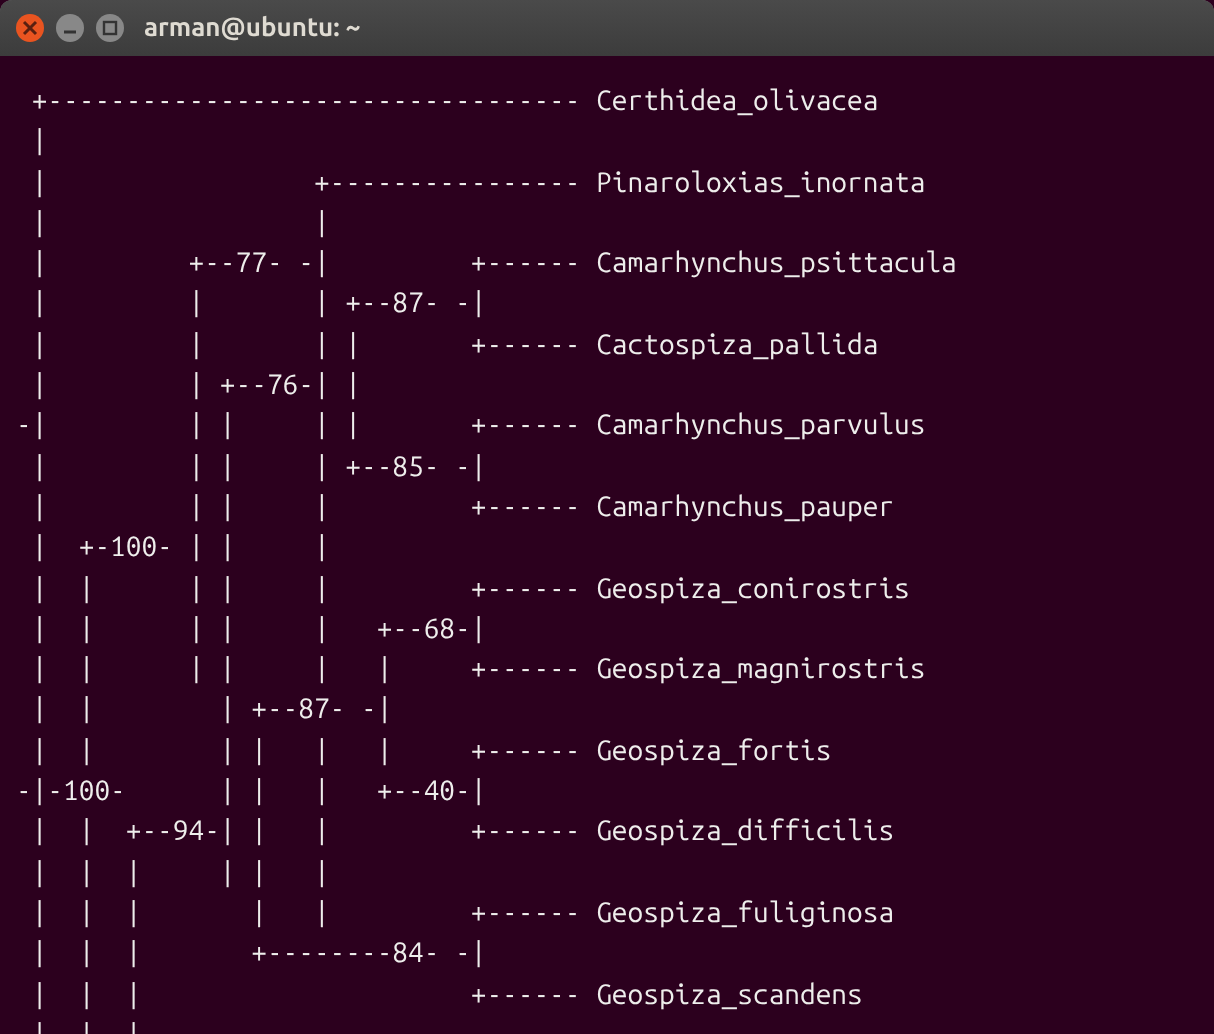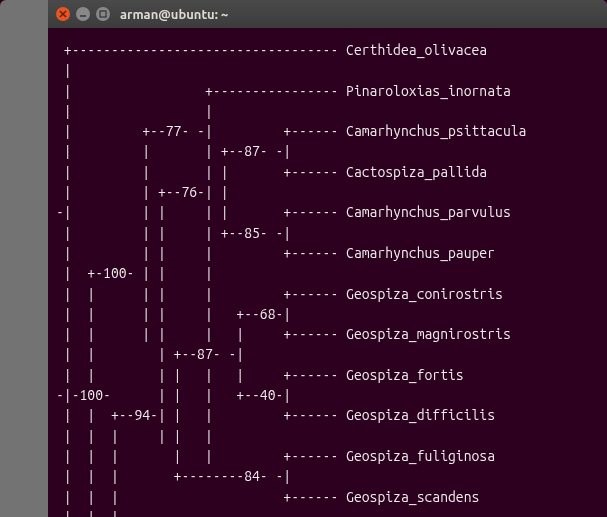--- a/index.html
+++ b/index.html
@@ -13,21 +13,20 @@
       width: 607px;
       height: 517px;
       overflow: hidden;
     }
     .window {
       width: 100%;
       height: 100%;
       background: #737373;
       border-radius: 6px 6px 0 0;
       overflow: hidden;
-      padding-left: 48px;
     }
     .titlebar {
       height: 28px;
       background: linear-gradient(to bottom, #4a4a4a, #3c3c3c);
       display: flex;
       align-items: center;
       padding: 0 8px;
       gap: 6px;
     }
     .window-btn {

